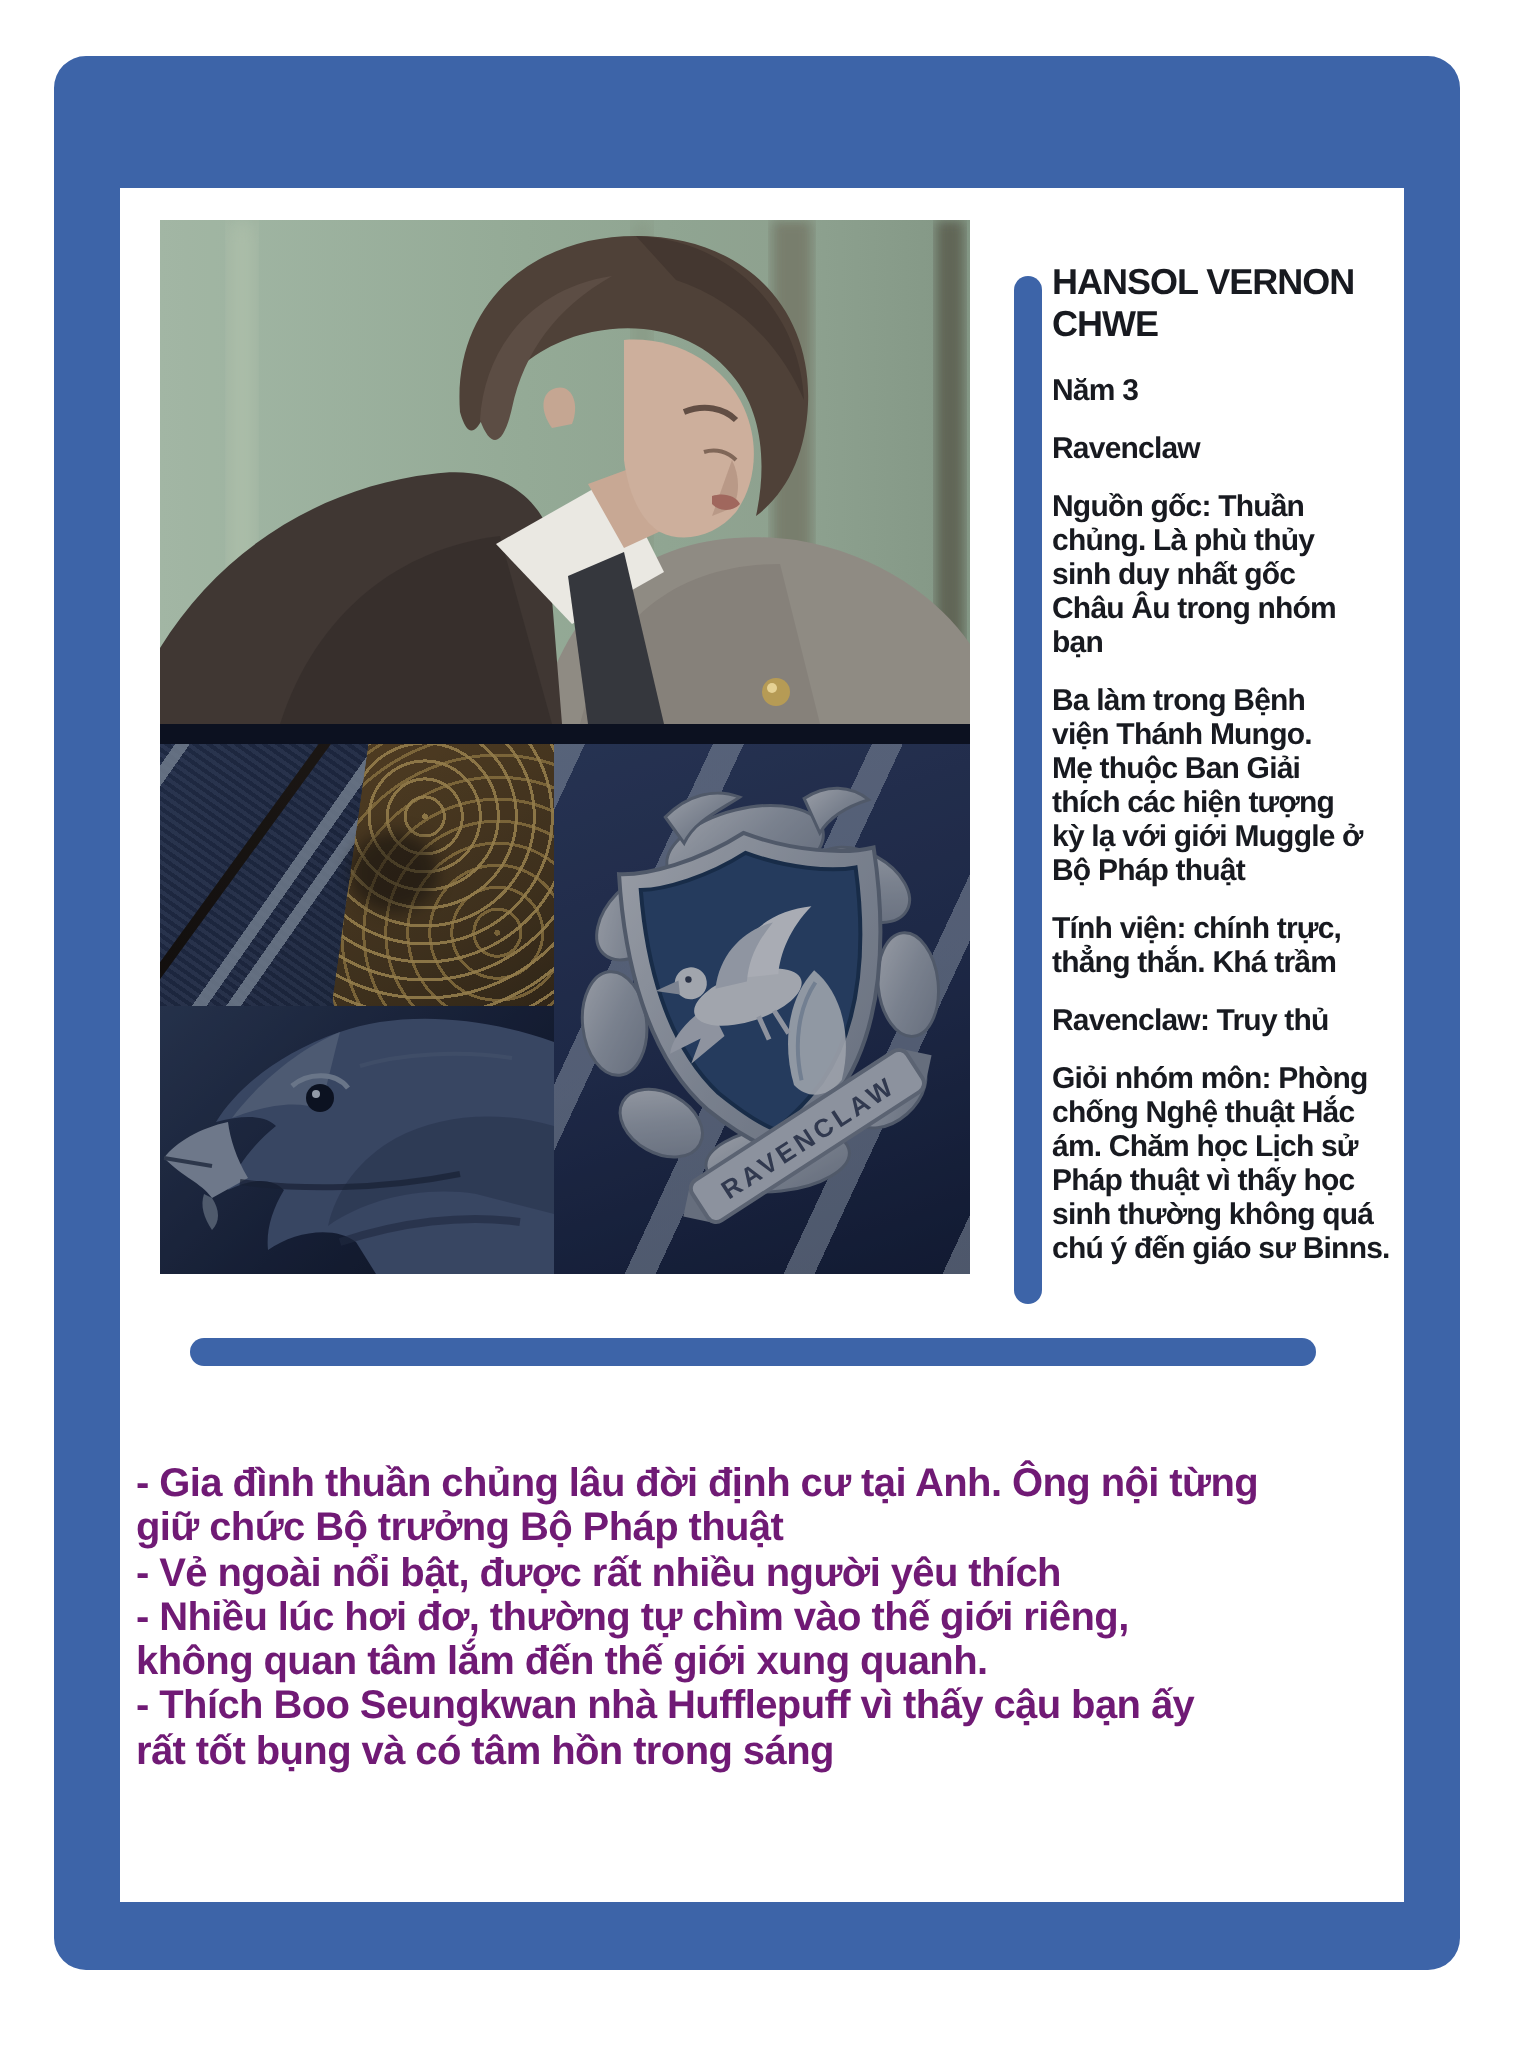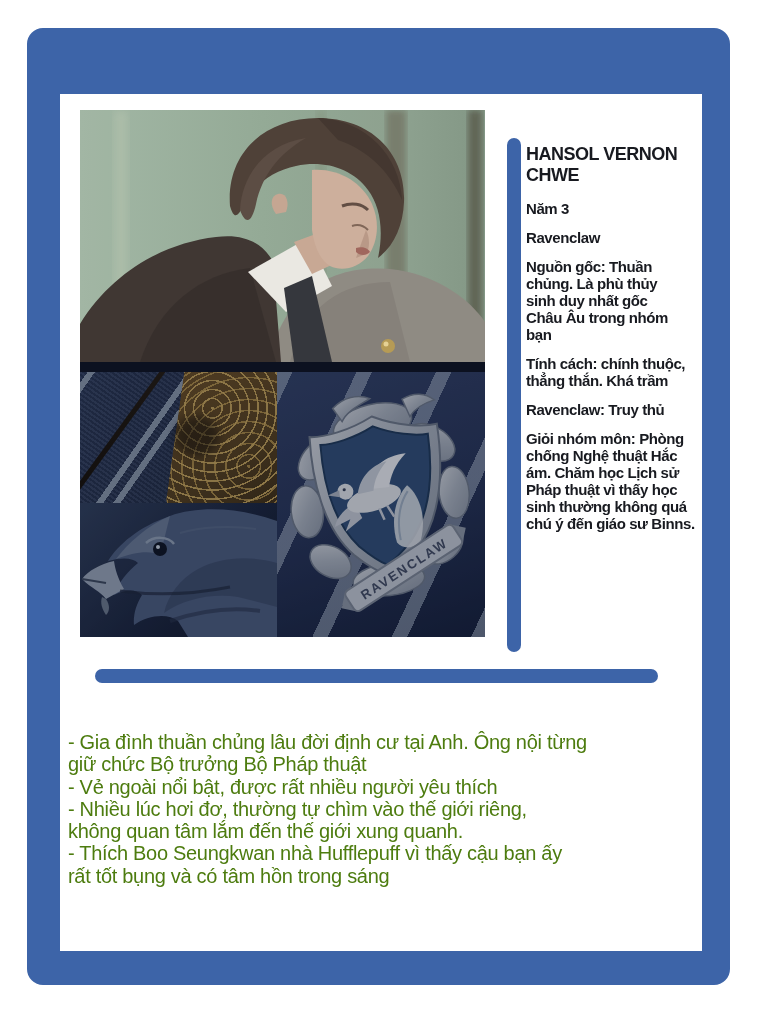--- a/index.html
+++ b/index.html
@@ -41,28 +41,28 @@
       background:rgba(22,17,8,.55);filter:blur(4px);}
   .wand{position:absolute;left:88px;top:-12px;width:5px;height:210px;background:linear-gradient(#241c12,#120d07);
       transform:rotate(36deg);transform-origin:top left;border-radius:3px;}
   
   .badge{position:absolute;left:8px;top:22px;width:192px;height:222px;transform:rotate(-6deg);}
   
   .vbar{position:absolute;left:507px;top:138px;width:14px;height:514px;background:#3d64a8;border-radius:8px;}
   .divider{position:absolute;left:95px;top:669px;width:563px;height:14px;background:#3d64a8;border-radius:8px;}
 
   
-  .panel{position:absolute;left:526px;top:144px;width:180px;color:#181a20;}
+  .panel{position:absolute;left:526px;top:131px;width:180px;color:#181a20;}
   .panel p{margin:0 0 12px 0;font-size:15px;line-height:17px;font-weight:bold;
            letter-spacing:-0.4px;white-space:pre-line;}
   .panel p.title{font-size:18px;line-height:21px;letter-spacing:-0.5px;margin-bottom:14px;}
 
   
-  .notes{position:absolute;left:68px;top:731px;width:645px;color:#4d7c0f;
-         font-size:20px;line-height:22.3px;font-weight:normal;letter-spacing:-0.3px;white-space:pre-line;}
+  .notes{position:absolute;left:68px;top:731px;width:645px;color:#701a75;
+         font-size:20px;line-height:22.3px;font-weight:bold;letter-spacing:-0.3px;white-space:pre-line;}
 </style>
 </head>
 <body>
 
 <div id="page">
 
   <div class="frame"></div>
 
   <div class="collage">
 
@@ -206,21 +206,27 @@
 
   <div class="panel">
     <p class="title">HANSOL VERNON CHWE</p>
     <p>Năm 3</p>
     <p>Ravenclaw</p>
     <p>Nguồn gốc: Thuần
 chủng. Là phù thủy
 sinh duy nhất gốc
 Châu Âu trong nhóm
 bạn</p>
-    <p>Tính cách: chính thuộc,
+    <p>Ba làm trong Bệnh
+viện Thánh Mungo.
+Mẹ thuộc Ban Giải
+thích các hiện tượng
+kỳ lạ với giới Muggle ở
+Bộ Pháp thuật</p>
+    <p>Tính viện: chính trực,
 thẳng thắn. Khá trầm</p>
     <p>Ravenclaw: Truy thủ</p>
     <p>Giỏi nhóm môn: Phòng
 chống Nghệ thuật Hắc
 ám. Chăm học Lịch sử
 Pháp thuật vì thấy học
 sinh thường không quá
 chú ý đến giáo sư Binns.</p>
   </div>
 

